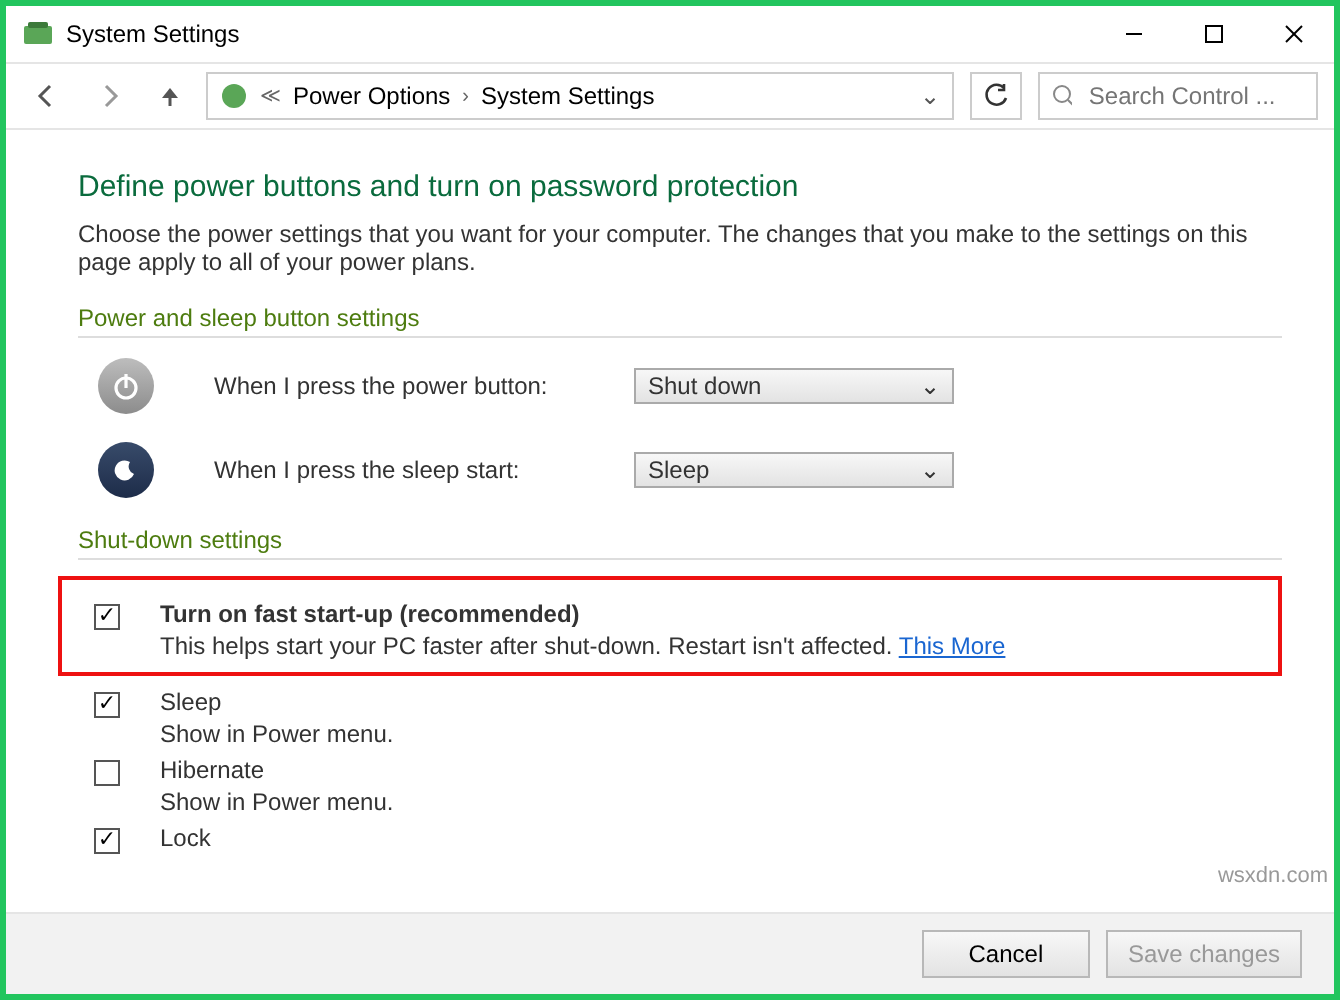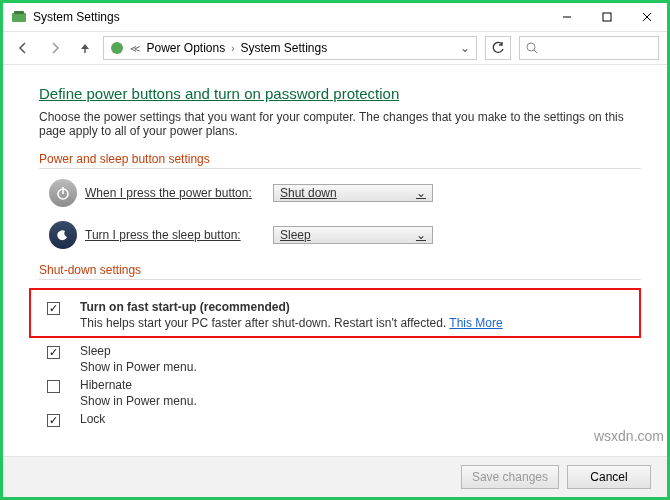--- a/index.html
+++ b/index.html
@@ -16,43 +16,43 @@
     .nav-up { width: 20px; height: 20px; display: flex; align-items: center; justify-content: center; color: #555; }
     .crumb-bar { display: flex; align-items: center; flex: 1; border: 1px solid #ccc; height: 24px; padding: 0 6px; gap: 6px; }
     .crumb-icon { width: 14px; height: 14px; }
     .crumb-sep { color: #666; font-size: 10px; }
     .crumb { color: #000; }
     .crumb-chev { margin-left: auto; color: #555; }
     .tb-btn { width: 26px; height: 24px; border: 1px solid #ccc; display: flex; align-items: center; justify-content: center; color: #333; }
     .search { flex: 0 0 140px; border: 1px solid #ccc; height: 24px; display: flex; align-items: center; padding: 0 6px; gap: 6px; color: #777; }
     .search input { border: none; outline: none; width: 100%; font-size: 12px; color: #777; }
     .content { flex: 1; overflow: auto; padding: 10px 26px 10px 36px; font-size: 12px; color: #333; }
-    h2 { color: #0a6b3d; font-size: 15px; font-weight: 400; margin: 10px 0 8px; text-decoration: underline; }
+    h2 { color: #0a6b3d; font-size: 15px; font-weight: 400; margin: 10px 0 8px; }
     .desc { margin: 0 0 14px; }
-    .section-label { margin: 8px 0; color: #c2410c; border-bottom: 1px solid #ddd; padding-bottom: 2px; }
-    .setting-row { display: flex; align-items: center; gap: 8px; margin: 10px 0 14px 10px; text-decoration: underline; }
+    .section-label { margin: 8px 0; color: #4d7c0f; border-bottom: 1px solid #ddd; padding-bottom: 2px; }
+    .setting-row { display: flex; align-items: center; gap: 30px; margin: 10px 0 14px 10px; }
     .circle-icon { width: 28px; height: 28px; border-radius: 50%; display: flex; align-items: center; justify-content: center; }
     .gray { background: linear-gradient(#bdbdbd, #8c8c8c); }
     .navy { background: linear-gradient(#384b6a, #1d2c49); }
     .setting-label { flex: 0 0 180px; }
     .dropdown { flex: 0 0 160px; height: 18px; border: 1px solid #aaa; background: linear-gradient(#f7f7f7,#e3e3e3); display: flex; align-items: center; padding: 0 6px; justify-content: space-between; font-size: 12px; }
     .highlighted { border: 2px solid #e11; padding: 6px 8px; margin: 4px 0 6px -10px; }
     .chk-row { display: flex; align-items: flex-start; gap: 20px; margin: 4px 0 0 8px; }
     .chk-row.sub { margin-left: 8px; }
     .chkbox { width: 13px; height: 13px; border: 1px solid #555; background: #fff; display: flex; align-items: center; justify-content: center; margin-top: 2px; flex-shrink: 0; }
     .chkbox.checked::after { content: "✓"; font-size: 11px; line-height: 11px; color: #000; }
     .chk-body { display: flex; flex-direction: column; }
     .chk-title { font-weight: 600; }
     .chk-title.normal { font-weight: 400; }
     .chk-desc { color: #333; margin-top: 2px; }
     .link { color: #1a66d1; text-decoration: underline; }
     .footer { display: flex; justify-content: flex-end; gap: 8px; padding: 8px 16px; border-top: 1px solid #e5e5e5; background: #f2f2f2; }
     .footer .btn { min-width: 84px; height: 24px; border: 1px solid #b8b8b8; background: linear-gradient(#f7f7f7,#e3e3e3); font-size: 12px; display: flex; align-items: center; justify-content: center; padding: 0 10px; }
     .footer .btn.disabled { color: #999; }
-    .watermark { position: fixed; right: 6px; bottom: 56px; font-size: 14px; color: #999; }
+    .watermark { position: fixed; right: 6px; bottom: 56px; font-size: 11px; color: #999; }
   </style>
 </head>
 <body>
 
 <div class="window">
 
   <div class="titlebar">
     <span class="icon">
       <svg viewBox="0 0 16 16" width="16" height="16">
           <rect x="1" y="4" width="14" height="9" rx="1" fill="#5aa657"></rect>
@@ -114,20 +114,21 @@
           <path d="M11 3 A5 5 0 1 0 12 8" fill="none" stroke="#333" stroke-width="1.3"></path>
           <path d="M11 1 L11 4 L8 4" fill="none" stroke="#333" stroke-width="1.3"></path>
         </svg>
       </div>
 
     <div class="search">
       <svg width="12" height="12">
           <circle cx="5" cy="5" r="4" fill="none" stroke="#888"></circle>
           <line x1="8" y1="8" x2="11" y2="11" stroke="#888"></line>
         </svg>
+      <input type="text" placeholder="Search Control ..." style="">
     </div>
   </div>
 
   <div class="content">
     <h2>Define power buttons and turn on password protection</h2>
     <p class="desc">Choose the power settings that you want for your computer. The changes that you make to the settings on this page apply to all of your power plans.</p>
 
     <div class="section-label">Power and sleep button settings</div>
 
     <div class="setting-row">
@@ -143,21 +144,21 @@
         <span>⌄</span>
       </div>
     </div>
 
     <div class="setting-row">
       <div class="circle-icon navy">
         <svg width="14" height="14">
             <path d="M9 3 A5 5 0 1 0 11 9 A4 4 0 0 1 9 3 Z" fill="#fff"></path>
           </svg>
       </div>
-      <div class="setting-label">Turn I press the sleep button:</div>
+      <div class="setting-label">When I press the sleep start:</div>
       <div class="dropdown">
         <span>Sleep</span>
         <span>⌄</span>
       </div>
     </div>
 
     <div class="section-label">Shut-down settings</div>
 
     <div class="highlighted">
       <div class="chk-row">
@@ -191,19 +192,19 @@
     <div class="chk-row sub">
       <div class="chkbox checked"></div>
       <div class="chk-body">
         <span class="chk-title normal">Lock</span>
       </div>
     </div>
 
   </div>
 
   <div class="footer">
+    <div class="btn">Cancel</div>
     <div class="btn disabled">Save changes</div>
-    <div class="btn">Cancel</div>
   </div>
 
 </div>
 
 <div class="watermark">wsxdn.com</div>
 
 </body></html>

